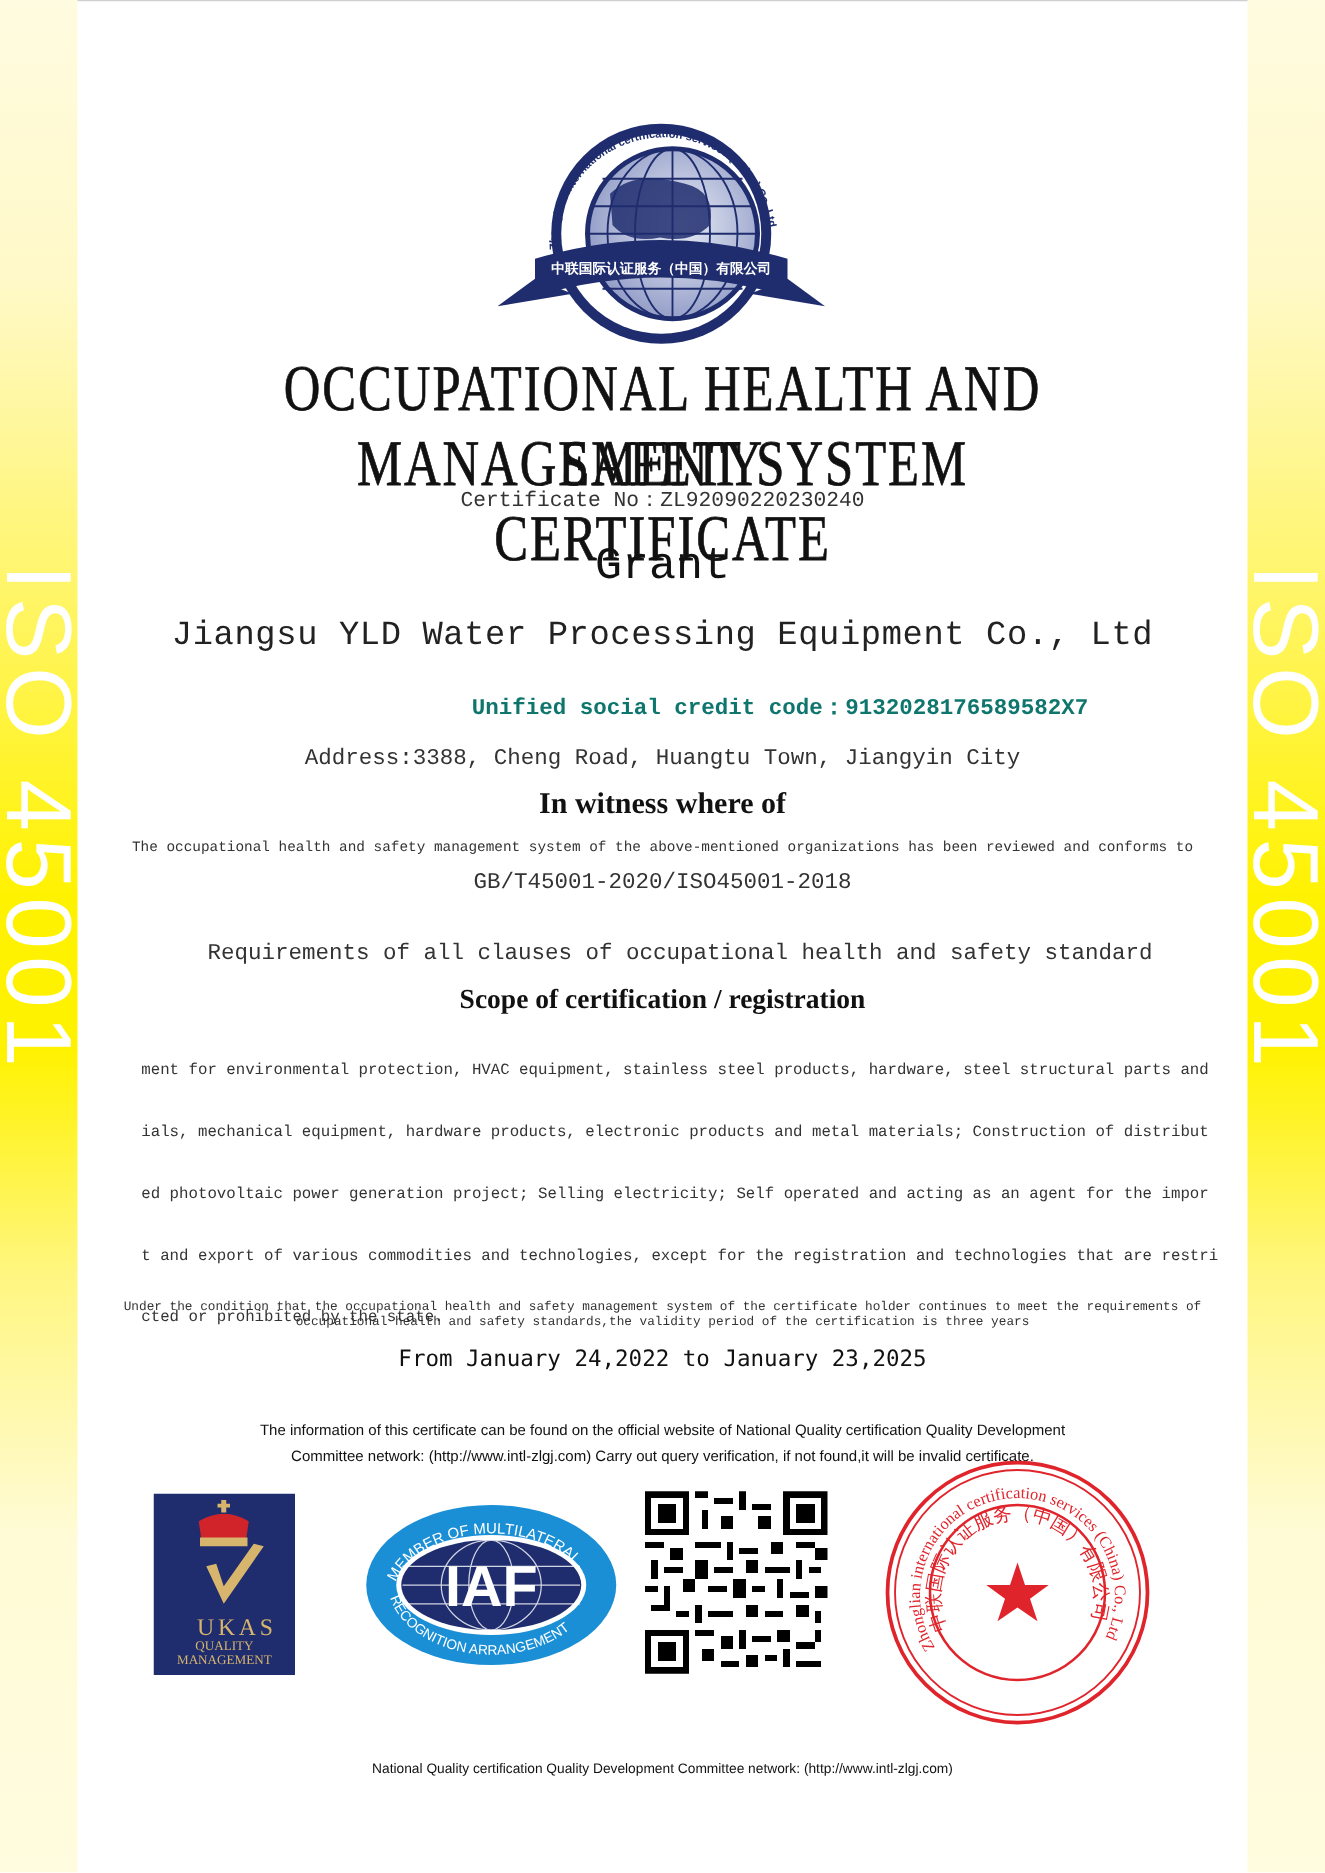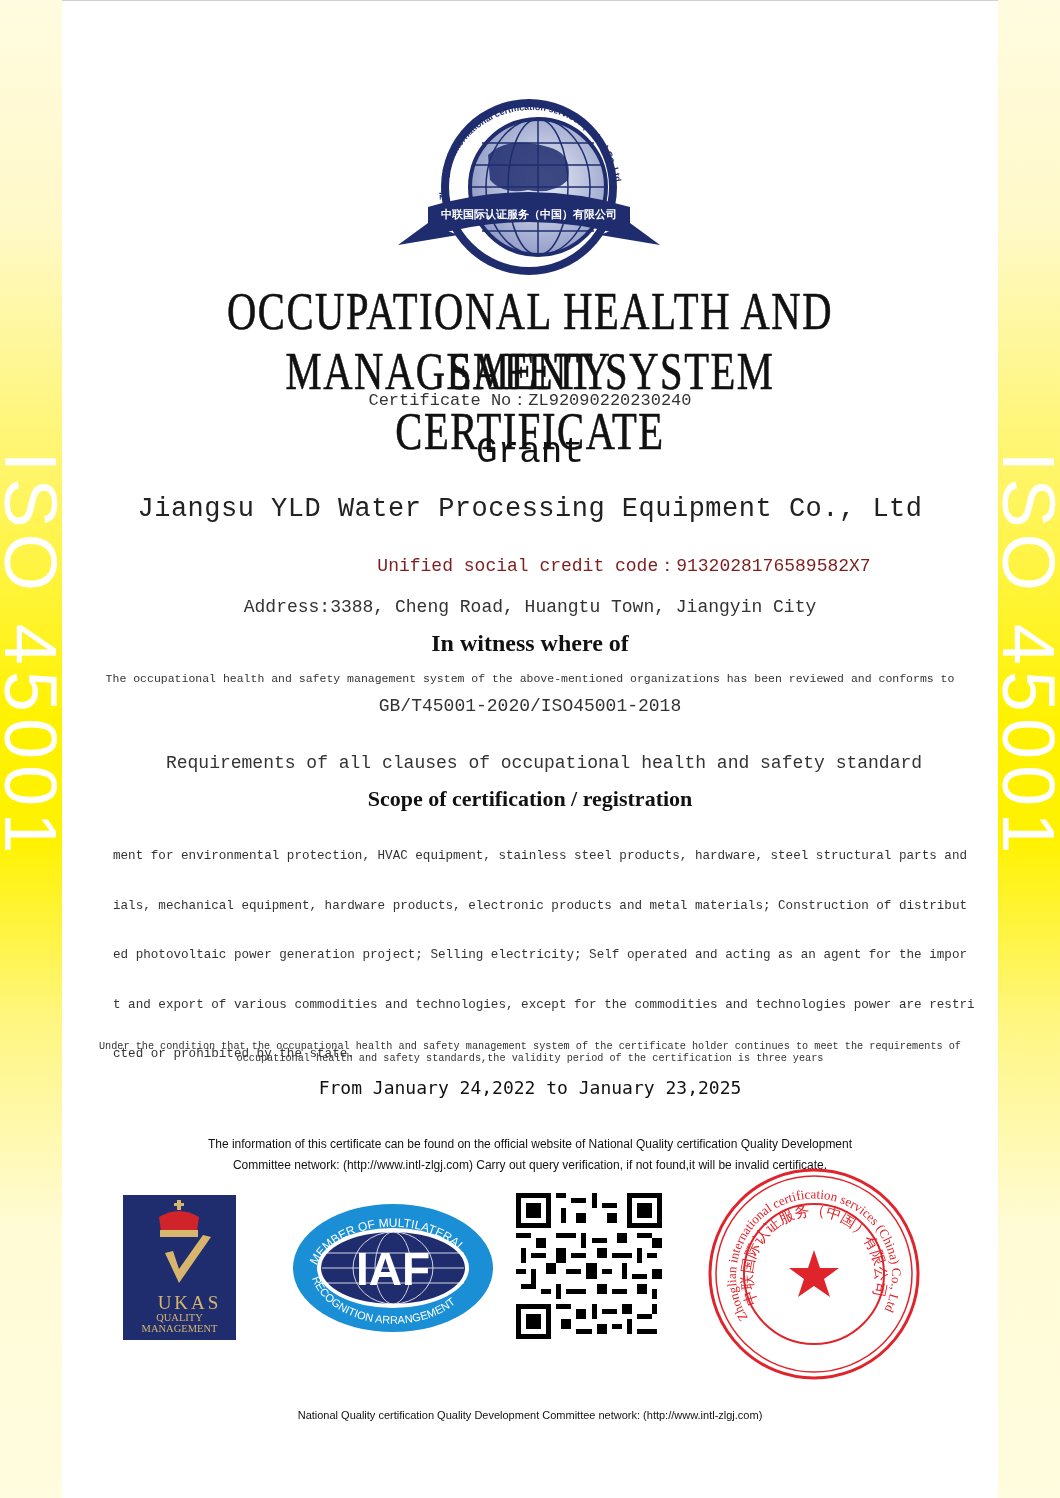--- a/index.html
+++ b/index.html
@@ -16,21 +16,21 @@
 
   .center { position:absolute; left:62px; right:62px; text-align:center; }
   .logo { position:absolute; left:398px; top:95px; width:262px; height:185px; }
   .title { font-family:"Liberation Serif", serif; font-size:52px; line-height:60px; letter-spacing:2px; transform:scaleX(0.78); transform-origin:center; font-weight:normal; color:#111; -webkit-text-stroke:0.6px #111; }
   .t1 { top:282px; }
   .t2 { top:342px; }
   .mono { font-family:"Liberation Mono", monospace; }
   .certno { top:388px; font-size:17px; color:#333; }
   .grant { top:432px; font-size:36px; color:#111; }
   .company { top:494px; font-size:27px; color:#222; letter-spacing:0.5px; }
-  .credit { top:553px; font-size:18px; color:#7f1d1d; left:250px; }
+  .credit { top:553px; font-size:18px; color:#0f766e; left:250px;font-weight:bold; }
   .address { top:597px; font-size:18px; color:#333; }
   .witness { top:630px; font-size:24px; color:#111; font-weight:bold; }
   .conforms { top:672px; font-size:11.5px; color:#333; }
   .standard { top:696px; font-size:18px; color:#333; }
   .reqs { top:753px; font-size:18px; color:#333;padding-left:28px; }
   .scope-h { top:786px; font-size:22px; color:#111; font-weight:bold; }
   .scope { position:absolute; left:113px; width:810px; top:815px; font-size:12.6px; line-height:16.5px; color:#333; text-align:left; white-space:pre; }
   .cond { top:1041px; font-size:10.2px; line-height:12px; color:#333; }
   .dates { top:1077px; font-size:18px; color:#111; font-family:"DejaVu Sans Mono", monospace; }
   .info { top:1107px; font-size:12px; line-height:21px; color:#111; font-family:Liberation Sans, sans-serif;margin-top:27px; }
@@ -99,21 +99,21 @@
 <div class="center witness">In witness where of</div>
 <div class="center mono conforms">The occupational health and safety management system of the above-mentioned organizations has been reviewed and conforms to</div>
 <div class="center mono standard">GB/T45001-2020/ISO45001-2018</div>
 <div class="center mono reqs">Requirements of all clauses of occupational health and safety standard</div>
 <div class="center scope-h">Scope of certification / registration</div>
 
 <div class="scope mono">
   <div>ment for environmental protection, HVAC equipment, stainless steel products, hardware, steel structural parts and</div>
   <div>ials, mechanical equipment, hardware products, electronic products and metal materials; Construction of distribut</div>
   <div>ed photovoltaic power generation project; Selling electricity; Self operated and acting as an agent for the impor</div>
-  <div>t and export of various commodities and technologies, except for the commodities and technologies power are restri</div>
+  <div>t and export of various commodities and technologies, except for the registration and technologies that are restri</div>
   <div>cted or prohibited by the state.</div>
 </div>
 
 <div class="center mono cond">
   <div>Under the condition that the occupational health and safety management system of the certificate holder continues to meet the requirements of</div>
   <div>occupational health and safety standards,the validity period  of the certification  is three years</div>
 </div>
 <div class="center dates">From January 24,2022 to January 23,2025</div>
 <div class="center info">
   <div>The information of this certificate can be found on the official website of National Quality certification Quality Development</div>

